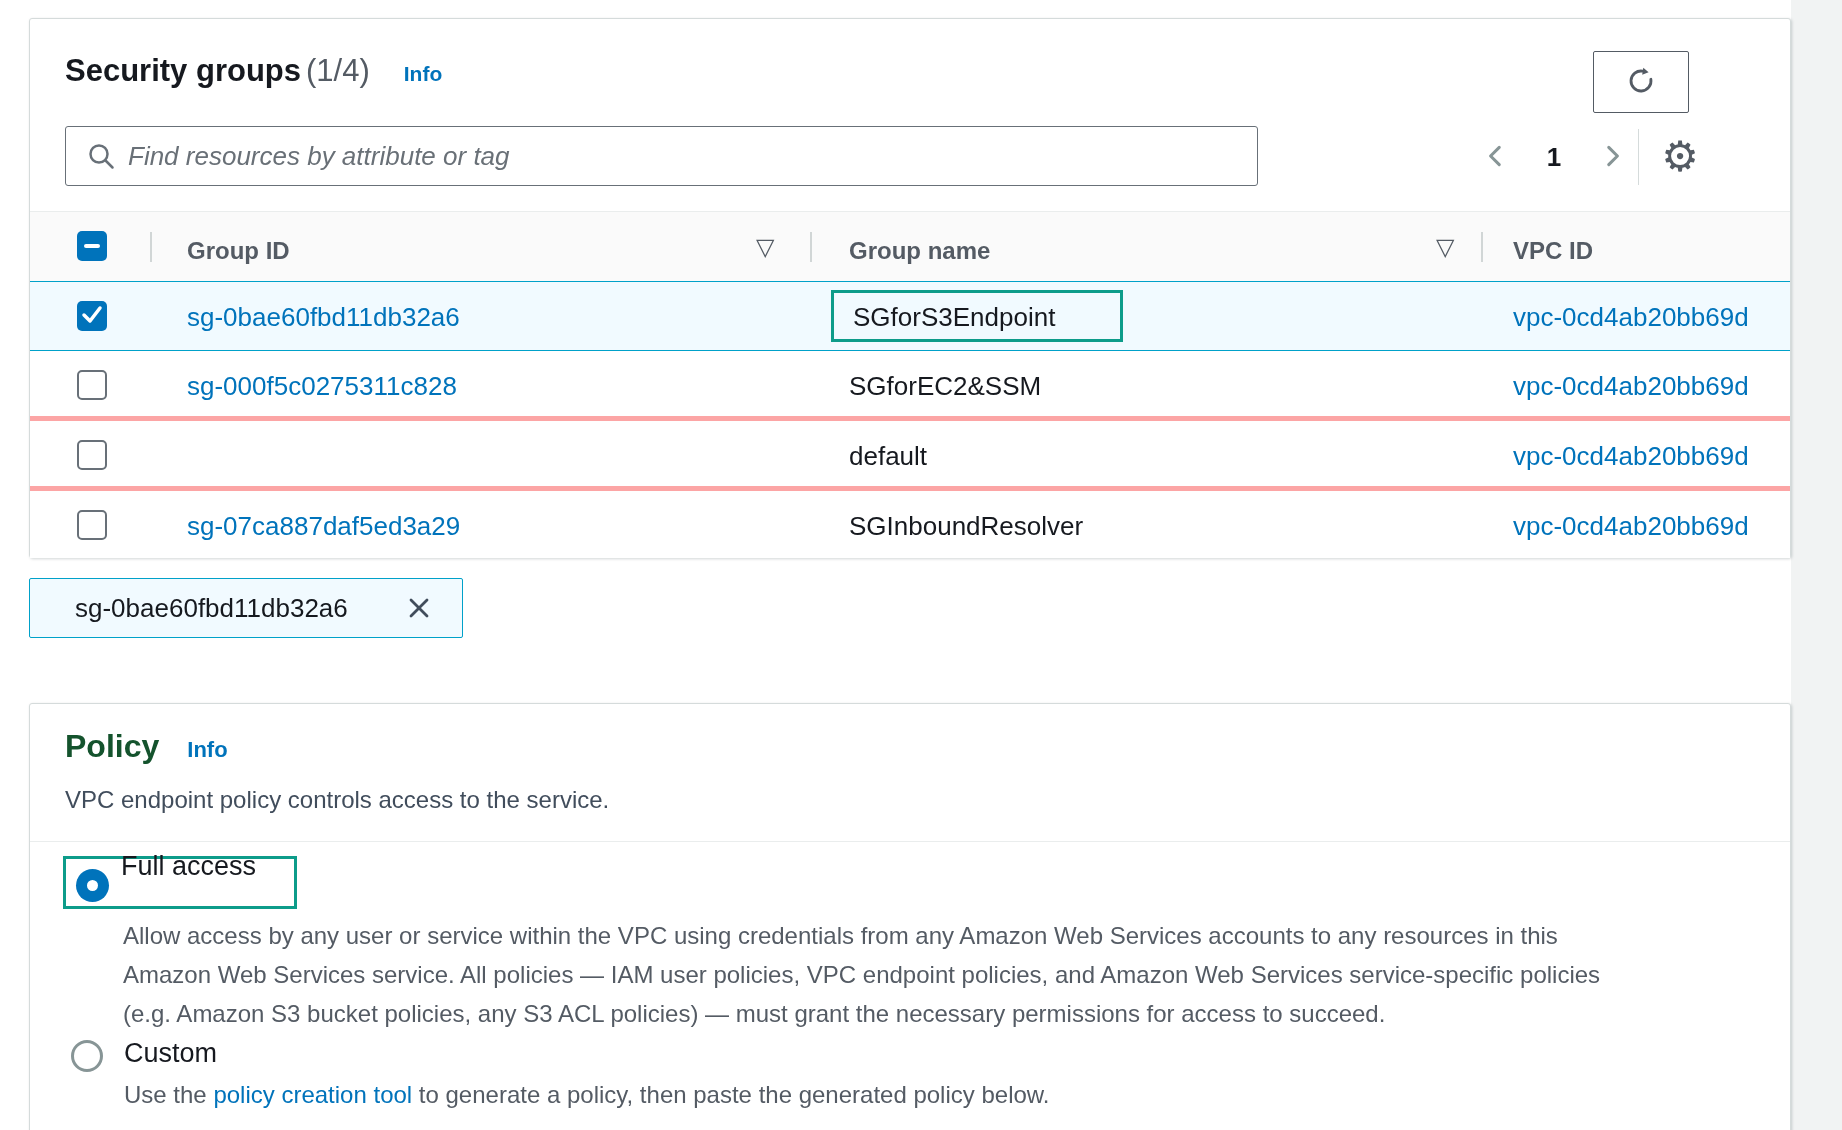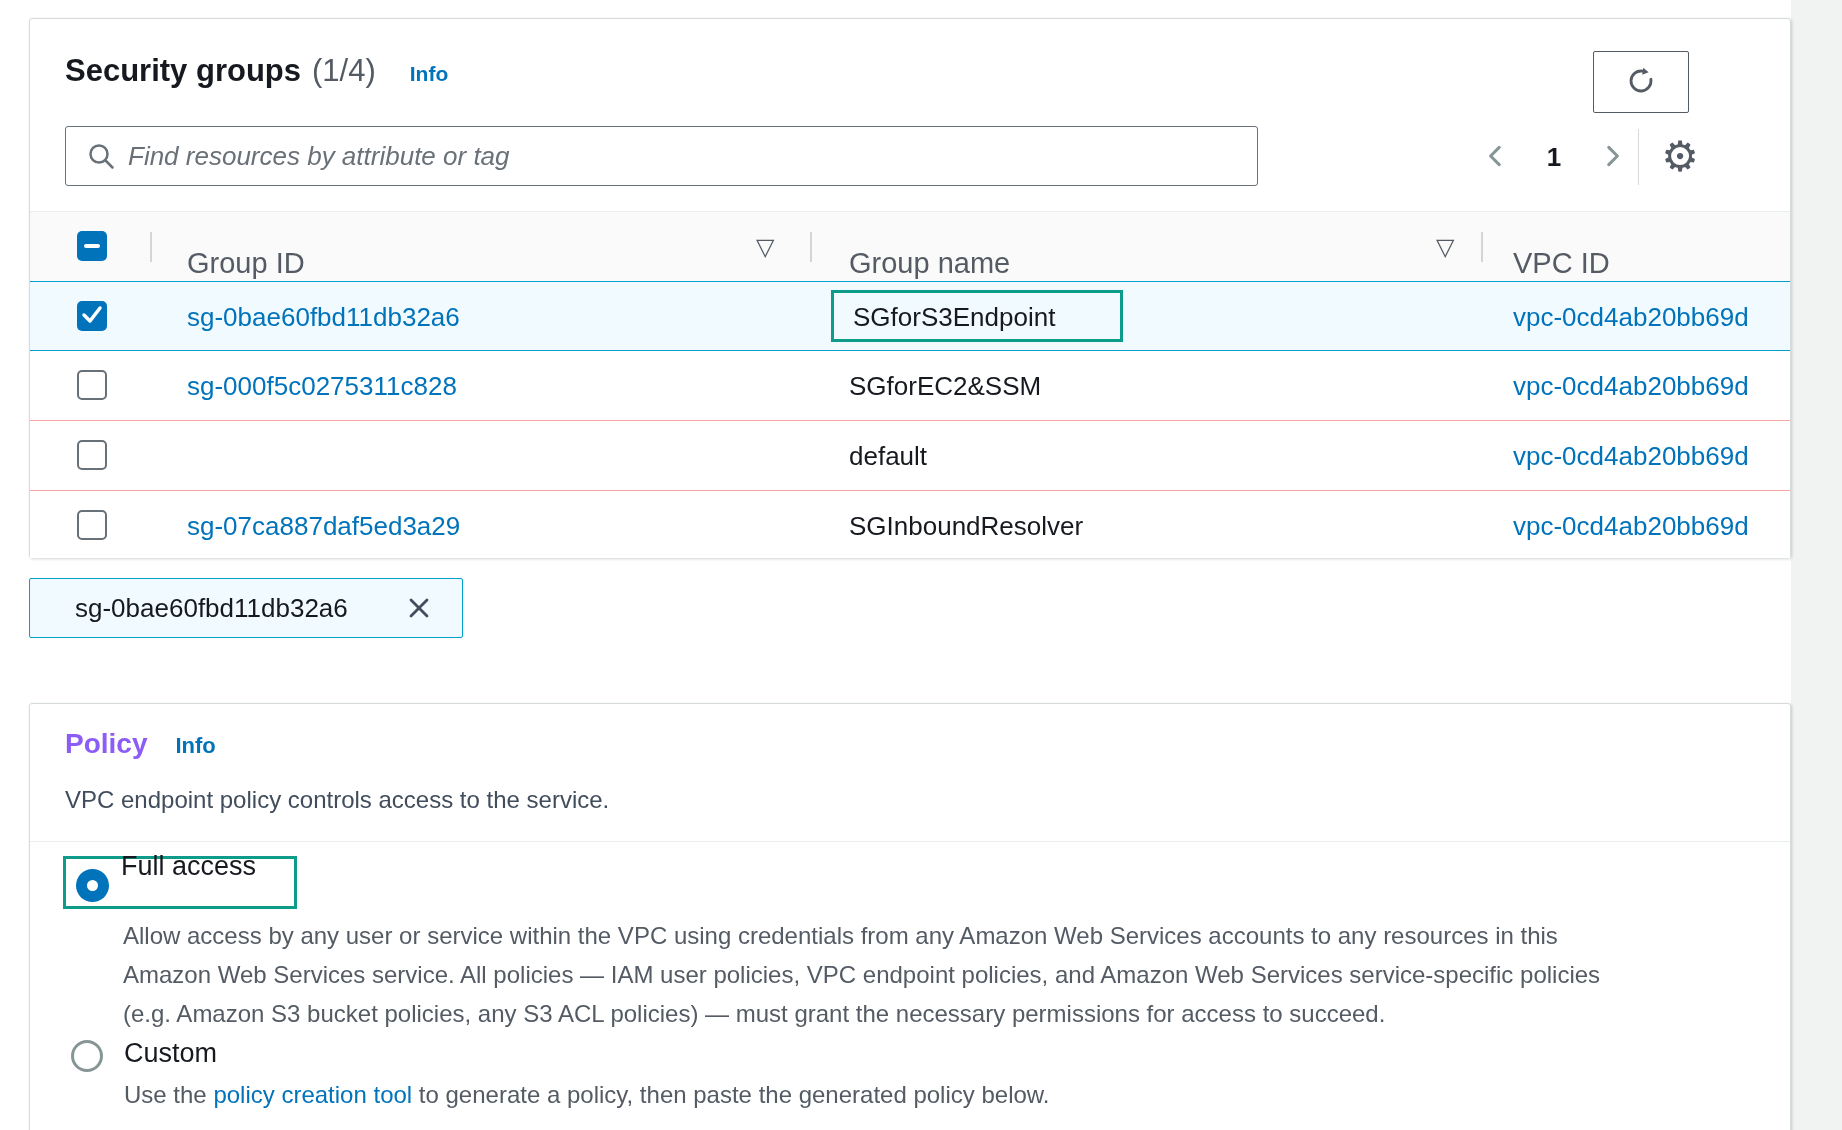--- a/index.html
+++ b/index.html
@@ -8,21 +8,21 @@
   .gutter{position:absolute;left:1791px;top:0;width:51px;height:1130px;background:#f1f3f3;}
 
   .card{position:absolute;left:29px;width:1762px;background:#fff;border:1px solid #d5dbdb;
         border-radius:3px;box-shadow:1px 1px 3px rgba(0,28,36,.18);box-sizing:border-box;}
   .card-sg{top:18px;height:540px;}
   .card-policy{top:703px;height:470px;}
 
   
   .sg-titlebar{position:absolute;left:35px;top:34px;display:flex;align-items:baseline;}
   .sg-title{font-size:31px;font-weight:700;color:#16191f;}
-  .sg-count{font-size:31px;font-weight:400;color:#545b64;margin-left:11px;}
+  .sg-count{font-size:31px;font-weight:400;color:#545b64;margin-left:5px;}
   .info-link{font-size:21px;font-weight:700;color:#0073bb;margin-left:34px;text-decoration:none;cursor:pointer;}
 
   .refresh-btn{position:absolute;left:1563px;top:32px;width:96px;height:62px;background:#fff;
         border:1px solid #545b64;border-radius:2px;display:flex;align-items:center;justify-content:center;cursor:pointer;}
 
   .search-box{position:absolute;left:35px;top:107px;width:1193px;height:60px;border:1px solid #687078;
         border-radius:3px;background:#fff;box-sizing:border-box;}
   .search-box svg{position:absolute;left:20px;top:14px;}
   .search-box input{position:absolute;left:60px;top:2px;width:1275px;height:52px;border:none;outline:none;
         font-size:26px;font-family:inherit;color:#16191f;background:transparent;}
@@ -34,59 +34,59 @@
   .pager-num{position:absolute;left:1502px;top:118px;width:44px;height:40px;line-height:40px;
         text-align:center;font-size:26px;font-weight:700;color:#16191f;}
   .pager-divider{position:absolute;left:1608px;top:110px;width:1px;height:56px;background:#d5dbdb;}
   .gear-btn{position:absolute;left:1622px;top:110px;width:56px;height:56px;background:none;border:none;
         padding:0;cursor:pointer;}
   .gear-glyph{font-family:"DejaVu Sans",sans-serif;font-size:42px;line-height:56px;color:#545b64;display:block;text-align:center;}
 
   
   .thead{position:absolute;left:0;top:192px;width:1760px;height:70px;background:#fafafa;
         border-top:1px solid #eaeded;box-sizing:border-box;}
-  .th-label{position:absolute;top:16px;font-size:29px;font-weight:400;color:#545b64;line-height:70px;cursor:pointer;}
+  .th-label{position:absolute;top:4px;font-size:24px;font-weight:700;color:#545b64;line-height:70px;cursor:pointer;}
   .th-0{left:157px;} .th-1{left:819px;} .th-2{left:1483px;cursor:default;}
   .sort-icon{position:absolute;top:0;font-family:"DejaVu Sans",sans-serif;font-size:24px;color:#545b64;
         line-height:70px;cursor:pointer;}
   .sort-0{left:726px;} .sort-1{left:1406px;}
   .col-divider{position:absolute;top:20px;width:2px;height:30px;background:#d1d6d6;}
   .cd-0{left:120px;} .cd-1{left:780px;} .cd-2{left:1451px;}
 
   .cb{width:30px;height:30px;border-radius:5px;box-sizing:border-box;display:flex;align-items:center;
         justify-content:center;cursor:pointer;}
   .cb-off{border:2px solid #687078;background:#fff;}
   .cb-on{background:#0073bb;}
   .cb-ind{background:#0073bb;}
   .cb-ind .bar{width:16px;height:4px;background:#fff;border-radius:2px;}
   .thead .cb{position:absolute;left:47px;top:19px;}
 
   .trow{position:absolute;left:0;width:1760px;height:70px;box-sizing:border-box;
-        border-bottom:1px solid #fca5a5;background:#fff;}
+        border-bottom:5px solid #fca5a5;background:#fff;}
   .row-0{top:262px;background:#f1faff;border-top:1px solid #00a1c9;border-bottom:1px solid #00a1c9;}
   .row-1{top:332px;} .row-2{top:402px;} .row-3{top:472px;height:67px;border-bottom:none;}
   .trow .cb{position:absolute;left:47px;top:19px;}
   .cell{position:absolute;top:0;font-size:26px;line-height:70px;white-space:nowrap;}
   .gid{left:157px;color:#0073bb;cursor:pointer;}
   .gname{left:819px;color:#16191f;}
   .row-0 .gname{left:823px;}
   .vpc{left:1483px;color:#0073bb;width:276px;overflow:hidden;cursor:pointer;}
   .hl-gname{position:absolute;left:801px;top:8px;width:292px;height:52px;border:3px solid #0d9c8a;
         box-sizing:border-box;pointer-events:none;}
 
   
   .token{position:absolute;left:29px;top:578px;width:434px;height:60px;background:#f1faff;
         border:1px solid #00a1c9;border-radius:2px;box-sizing:border-box;}
   .token-label{position:absolute;left:45px;top:0;line-height:58px;font-size:26px;color:#16191f;}
   .token-close{position:absolute;left:374px;top:14px;width:30px;height:30px;background:none;border:none;
         padding:0;cursor:pointer;}
 
   
   .p-titlebar{position:absolute;left:35px;top:24px;display:flex;align-items:baseline;}
-  .p-title{font-size:28px;font-weight:700;color:#8b5cf6;}
+  .p-title{font-size:32px;font-weight:700;color:#14532d;}
   .p-titlebar .info-link{margin-left:28px;font-size:22px;}
   .p-subtitle{position:absolute;left:35px;top:82px;font-size:24px;color:#414d5c;text-align:center;}
   .p-divider{position:absolute;left:0;top:137px;width:100%;height:1px;background:#eaeded;}
 
   .hl-full{position:absolute;left:33px;top:152px;width:234px;height:53px;border:3px solid #0d9c8a;
         box-sizing:border-box;pointer-events:none;}
   .radio-on{position:absolute;left:46px;top:165px;width:33px;height:33px;border-radius:50%;
         background:#0073bb;cursor:pointer;}
   .radio-on::after{content:"";position:absolute;left:11px;top:11px;width:11px;height:11px;border-radius:50%;background:#fff;}
   .radio-off{position:absolute;left:41px;top:336px;width:32px;height:32px;border:3px solid #879596;

